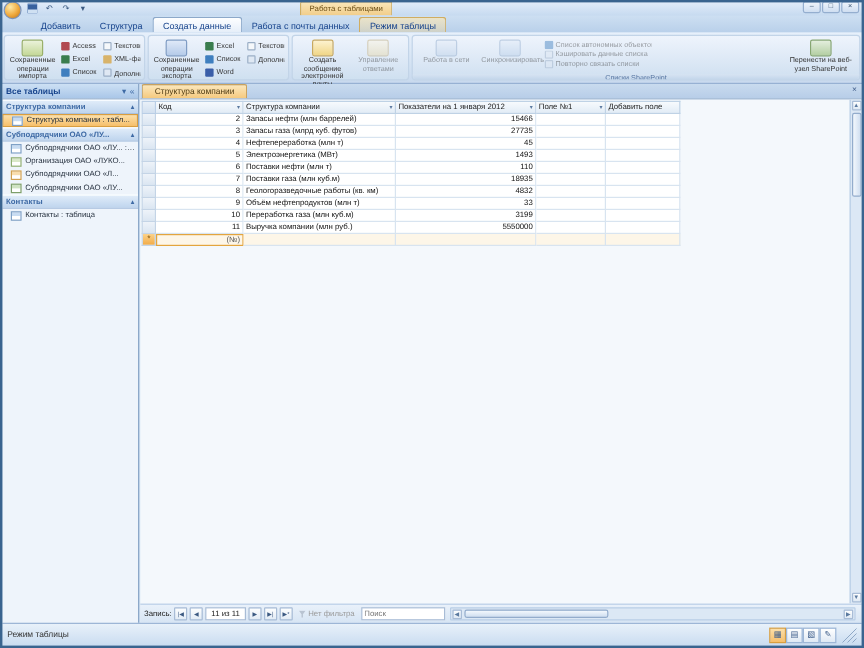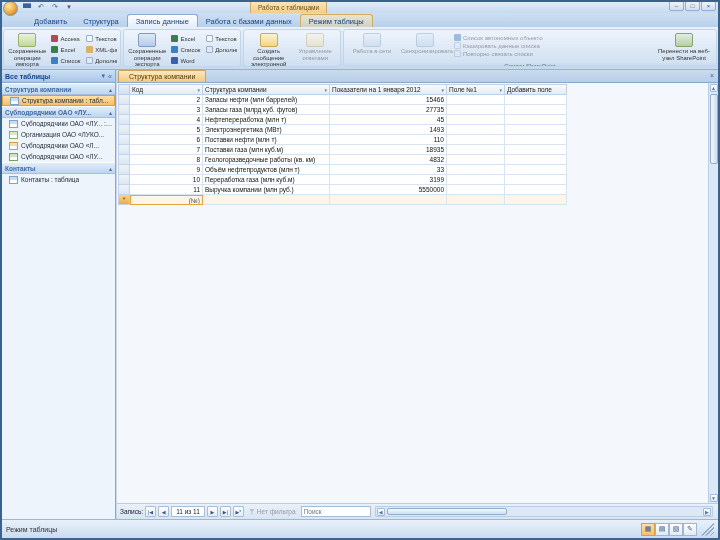--- a/index.html
+++ b/index.html
@@ -149,22 +149,22 @@
   <div class="winctl">
     <span class="winbtn">–</span>
     <span class="winbtn">□</span>
     <span class="winbtn">×</span>
   </div>
 </div>
 
 <div class="tabrow">
   <span class="tab">Добавить</span>
   <span class="tab">Структура</span>
-  <span class="tab active">Запись данные</span>
-  <span class="tab">Работа с базами данных</span>
+  <span class="tab active">Создать данные</span>
+  <span class="tab">Работа с почты данных</span>
   <span class="tab contextual">Режим таблицы</span>
 </div>
 
 <div class="ribbon">
 
   <div class="rgroup" style="width:118px">
     <div class="rg-body">
       <div class="bigbtn">
         <span class="bi bi-import"></span>
         <span class="blabel">Сохраненные операции импорта</span>

